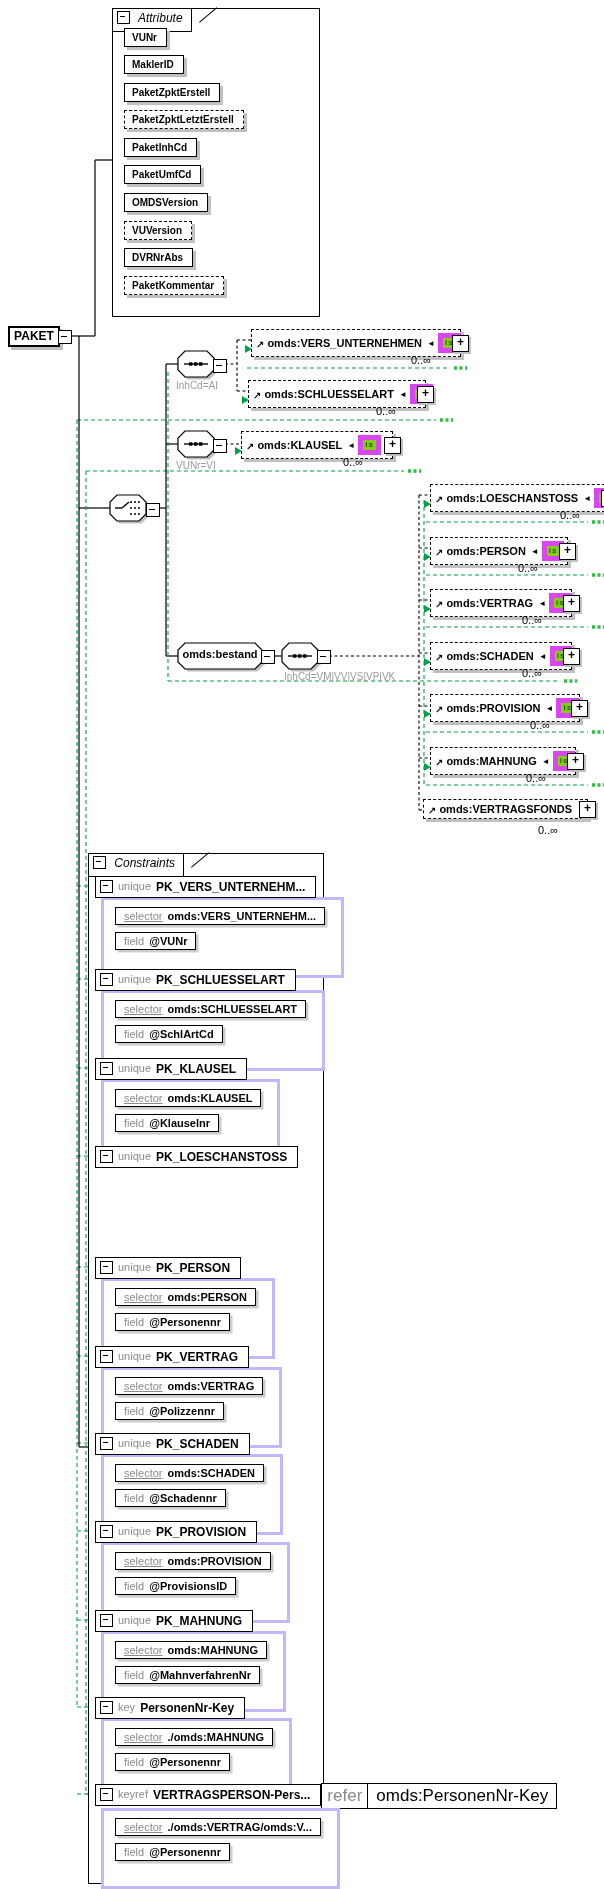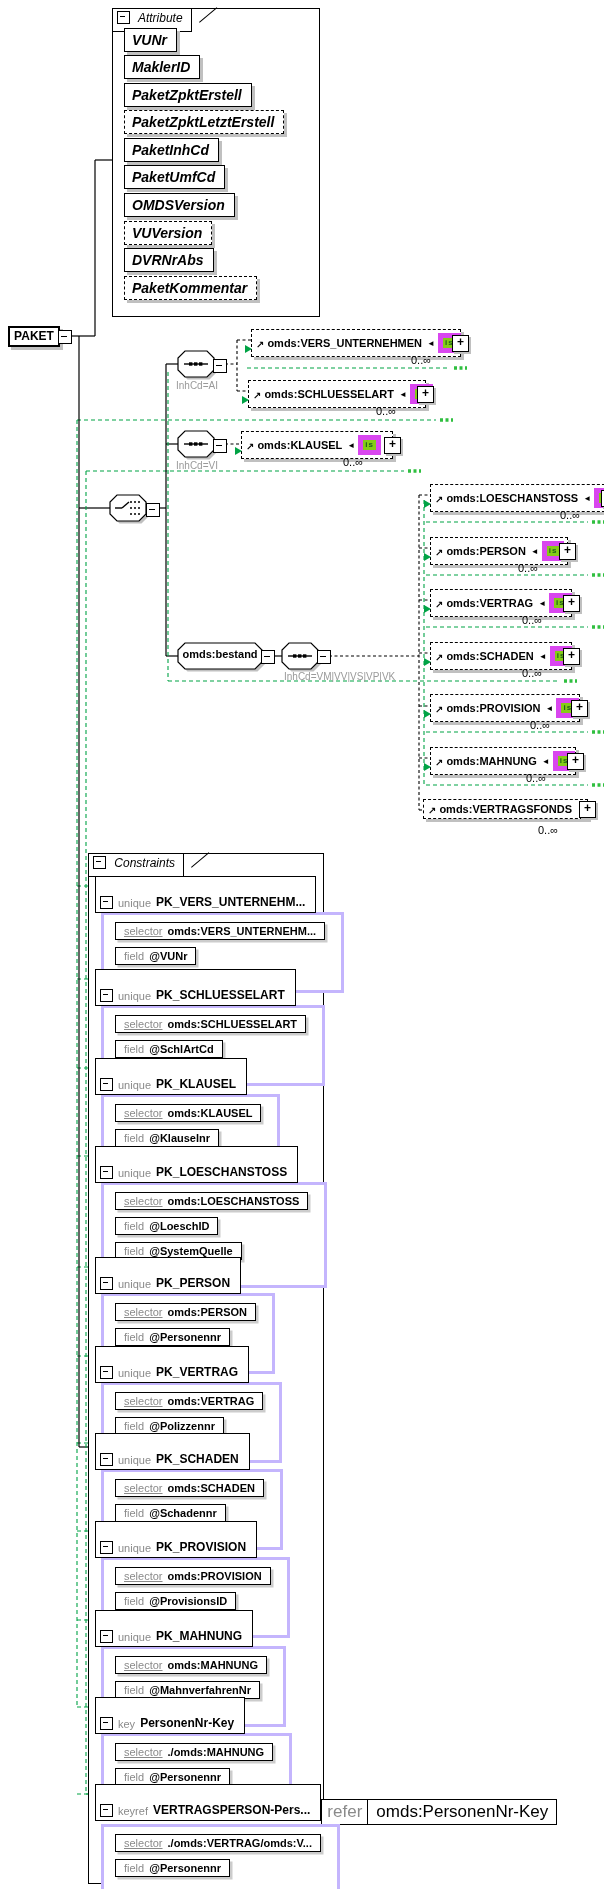--- a/index.html
+++ b/index.html
@@ -28,41 +28,41 @@
   .panel-tab{position:absolute;left:-1px;top:-1px;height:20px;padding:2px 8px 0 4px;
              background:#fff;border:1px solid #000;border-top:1px solid #000;
              font-style:italic;font-size:12px;white-space:nowrap;z-index:3;}
   .panel-tab .minus-inline{margin-right:5px;}
   .panel-tab::after{content:'';position:absolute;right:-9px;bottom:9px;width:1px;height:23px;
                     background:#000;transform:rotate(50deg);transform-origin:bottom left;}
   .minus-inline{display:inline-block;position:relative;width:11px;height:11px;border:1px solid #000;
                 background:#fff;vertical-align:-2px;}
   .minus-inline::after{content:'';position:absolute;left:2px;top:4px;width:5px;height:1px;background:#000;}
 
-  .attr-item{position:absolute;font-weight:bold;font-size:14px;white-space:nowrap;
-             padding:3px 9px 3px 7px;font-style:italic;}
+  .attr-item{position:absolute;font-weight:bold;font-size:10px;white-space:nowrap;
+             padding:3px 9px 3px 7px;}
   .dashed{border-style:dashed !important;}
 
   .el-ref{position:absolute;font-weight:bold;font-size:11px;white-space:nowrap;
           padding:3px 4px 3px 4px;border:1px dashed #000;background:#fff;
           box-shadow:3px 3px 0 #c0c0c0;display:flex;align-items:center;gap:3px;}
   .ref-arrow{font-weight:bold;font-size:10px;transform:translateY(1px);} 
   .badge-arrow{font-size:8px;margin-left:2px;}
   .is-badge{display:inline-block;background:#84cc16;border:5px solid #d946ef;color:#1c5c1c;
             font-size:8px;font-weight:bold;letter-spacing:1px;padding:0 2px;line-height:10px;}
   .plusbox{position:absolute;right:-9px;top:50%;margin-top:-8px;width:15px;height:15px;
            background:#fff;border:1.5px solid #000;box-shadow:2px 2px 0 #c0c0c0;
            font-size:12px;font-weight:bold;line-height:12px;text-align:center;z-index:3;}
   .occurs{position:absolute;font-size:11px;color:#000;white-space:nowrap;z-index:2;}
   .cond{position:absolute;font-size:10px;color:#9a9a9a;white-space:nowrap;z-index:2;}
   .bestand{position:absolute;z-index:2;font-weight:bold;font-size:11px;text-align:center;}
 
   .constraint{position:absolute;left:95px;z-index:2;}
-  .c-header{display:inline-flex;align-items:flex-end;gap:5px;border:1px solid #000;background:#fff;
-            padding:18px 10px 3px 4px;font-size:12px;white-space:nowrap;position:relative;z-index:3;}
+  .c-header{display:inline-flex;align-items:flex-start;gap:5px;border:1px solid #000;background:#fff;
+            padding:3px 10px 3px 4px;font-size:12px;white-space:nowrap;position:relative;z-index:3;}
   .c-header .kw{color:#8a8a8a;font-size:11px;}
   .c-header .val{font-weight:bold;}
   .refer-row{display:inline-flex;border:1px solid #000;background:#fff;margin:-1px 0 0 0;
              font-size:17px;white-space:nowrap;position:relative;z-index:2;}
   .refer-row .kw{color:#8a8a8a;padding:2px 5px;border-right:1px solid #000;}
   .refer-row .val{padding:2px 8px;}
   .c-body{border:3px solid #c4b5fd;background:#fff;margin:-1px 0 0 6px;padding:7px 16px 9px 11px;
           width:fit-content;position:relative;z-index:2;}
   .c-row{border:1px solid #000;background:#fff;box-shadow:2.5px 2.5px 0 #ccc;
          padding:2px 8px;font-size:11px;white-space:nowrap;width:fit-content;margin:0 0 7px 0;}
@@ -200,21 +200,21 @@
     <div class="node box attr-item dashed" style="left: 124px; top: 221px;"><span>VUVersion</span></div>
     <div class="node box attr-item" style="left: 124px; top: 248px;"><span>DVRNrAbs</span></div>
     <div class="node box attr-item dashed" style="left: 124px; top: 276px;"><span>PaketKommentar</span></div>
     <div class="minusbox" style="left: 146px; top: 503px;"></div>
     <div class="minusbox" style="left: 213px; top: 359px;"></div>
     <div class="minusbox" style="left: 213px; top: 439px;"></div>
     <div class="minusbox" style="left: 261px; top: 650px;"></div>
     <div class="minusbox" style="left: 317px; top: 650px;"></div>
     <div class="bestand" style="left: 178px; top: 648px; width: 84px;"><span>omds:bestand</span></div>
     <div class="cond" style="left: 176px; top: 380px;"><span>InhCd=AI</span></div>
-    <div class="cond" style="left: 176px; top: 460px;"><span>InhCd=VI</span></div>
+    <div class="cond" style="left: 176px; top: 460px;"><span>VUNr=VI</span></div>
     <div class="cond" style="left: 284px; top: 671px;"><span>InhCd=VM|VV|VS|VP|VK</span></div>
     <div class="el-ref" style="left: 251px; top: 329px; width: 200px;">
       <span class="ref-arrow">↗</span>
       <span>omds:VERS_UNTERNEHMEN</span>
       <span class="badge-arrow">◄</span>
       <span class="is-badge">is</span>
       <span class="plusbox">+</span>
     </div>
     <div class="occurs" style="left: 411px; top: 354px;"><span>0..∞</span></div>
     <div class="el-ref" style="left: 248px; top: 380px; width: 168px;">
@@ -308,24 +308,20 @@
         <span class="kw">unique</span>
         <span class="val">PK_KLAUSEL</span>
       </div><div class="c-body">
         <div class="c-row sel"><span class="kw">selector</span><span class="val">omds:KLAUSEL</span></div>
         <div class="c-row"><span class="kw">field</span><span class="val">@Klauselnr</span></div>
       </div></div>
     <div class="constraint" style="top: 1146px;"><div class="c-header">
         <span class="minus-inline"></span>
         <span class="kw">unique</span>
         <span class="val">PK_LOESCHANSTOSS</span>
-      </div><div class="c-body">
-        <div class="c-row sel"><span class="kw">selector</span><span class="val">omds:LOESCHANSTOSS</span></div>
-        <div class="c-row"><span class="kw">field</span><span class="val">@LoeschID</span></div>
-        <div class="c-row"><span class="kw">field</span><span class="val">@SystemQuelle</span></div>
       </div></div>
     <div class="constraint" style="top: 1257px;"><div class="c-header">
         <span class="minus-inline"></span>
         <span class="kw">unique</span>
         <span class="val">PK_PERSON</span>
       </div><div class="c-body">
         <div class="c-row sel"><span class="kw">selector</span><span class="val">omds:PERSON</span></div>
         <div class="c-row"><span class="kw">field</span><span class="val">@Personennr</span></div>
       </div></div>
     <div class="constraint" style="top: 1346px;"><div class="c-header">

